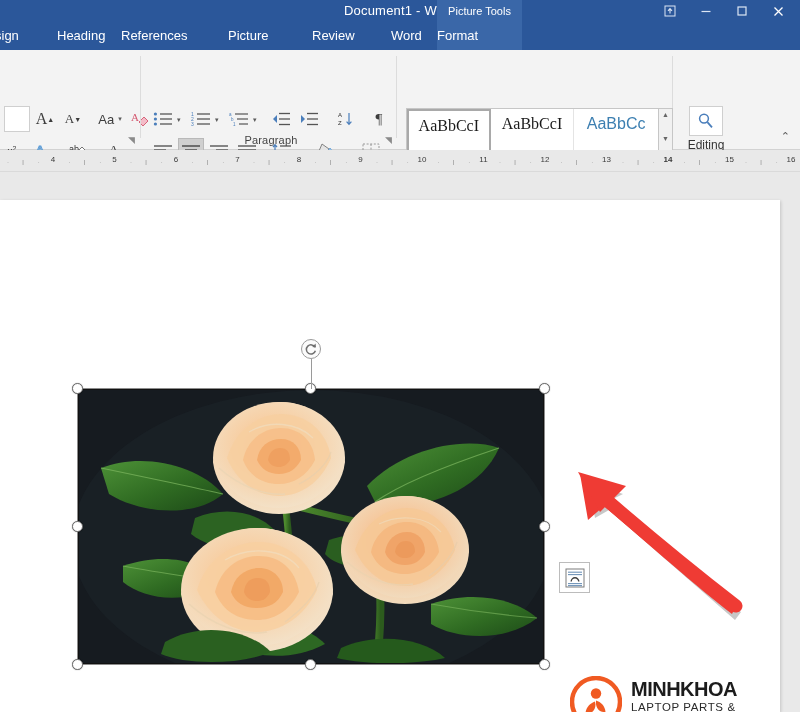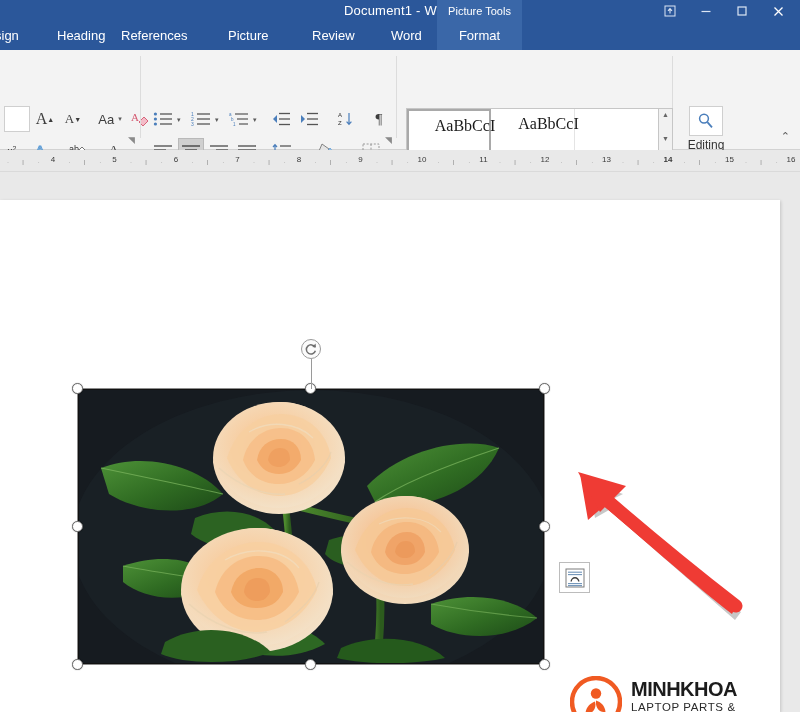--- a/index.html
+++ b/index.html
@@ -79,21 +79,21 @@
   
   .gallery {
     position: absolute; left: 406px; top: 58px; width: 253px; height: 62px;
     background: #ffffff; border: 1px solid #c6c6c6; display: flex;
   }
   .stile { width: 84px; height: 100%; border-right: 1px solid #e4e4e4; position: relative; }
   .stile.active { border: 2px solid #a9a9a9; }
   .stile .sample {
     position: absolute; left: 0; top: 6px; width: 100%; text-align: center;
     font-family: "Liberation Serif", serif; font-size: 16px; color: #1a1a1a;
-    white-space: nowrap; overflow: hidden; margin-left: 16px;
+    white-space: nowrap; overflow: hidden;
   }
   .stile .sname {
     position: absolute; left: 0; bottom: 5px; width: 100%; text-align: center;
     font-size: 11px; color: #2c2c2c; white-space: nowrap; overflow: hidden;
   }
   .stile.h1 .sample { color: #3c7fb1; font-family: "Liberation Sans", sans-serif; font-weight: normal; }
   .gal-scroll {
     position: absolute; left: 659px; top: 58px; width: 14px; height: 62px;
     background: #f1f1f1; border: 1px solid #c6c6c6; border-left: none;
     display: flex; flex-direction: column; justify-content: space-between; align-items: center;
@@ -189,21 +189,21 @@
     </div>
   </div>
 
   <div class="tabstrip">
     <div class="tab" style="left:-14px">sign</div>
     <div class="tab" style="left:48px">Heading</div>
     <div class="tab" style="left:112px">References</div>
     <div class="tab" style="left:219px">Picture</div>
     <div class="tab" style="left:303px">Review</div>
     <div class="tab" style="left:382px">Word</div>
-    <div class="tab active" style="left:437px;width:85px;text-align:center;padding:0">Format</div>
+    <div class="tab active" style="left:437px;width:85px;text-align:left;padding:0">Format</div>
 
   </div>
 
   <div class="ribbon">
 
     <div class="grp" style="left:0;width:144px">
       <div class="btn" style="left:4px;top:56px;width:26px;height:26px;border:1px solid #cfcfcf;background:#fff"></div>
       <div class="btn" style="left:30px;top:56px;width:30px;height:26px">
         <span style="font-size:16px;font-family:'Liberation Serif',serif">A</span>
           <span style="font-size:7px;vertical-align:super">▲</span>
@@ -358,38 +358,43 @@
       </div>
       <span class="carT" style="position:absolute;left:199px;top:98px">▾</span>
       <div class="btn" style="left:214px;top:88px;width:26px;height:26px">
         <svg width="18" height="16" viewBox="0 0 18 16">
             <rect x="1" y="1" width="16" height="14" fill="none" stroke="#999" stroke-width="1" stroke-dasharray="2 1.6"></rect>
             <line x1="9" y1="1" x2="9" y2="15" stroke="#999" stroke-width="1" stroke-dasharray="2 1.6"></line>
             <line x1="1" y1="8" x2="17" y2="8" stroke="#999" stroke-width="1" stroke-dasharray="2 1.6"></line>
           </svg>
       </div>
       <span class="carT" style="position:absolute;left:242px;top:98px">▾</span>
+      <div class="grp-label">Paragraph</div>
       <div class="dlg-launch" style="right:6px">◥</div>
       <div class="grp-sep" style="left:252px"></div>
     </div>
 
     <div class="grp" style="left:398px;width:278px">
       <div class="grp-label" style="width:278px">Styles</div>
       <div class="dlg-launch" style="right:6px">◥</div>
       <div class="grp-sep" style="left:274px"></div>
     </div>
 
     <div class="gallery">
       <div class="stile active">
         <div class="sample">AaBbCcI</div>
         <div class="sname">¶ Normal</div>
       </div>
       <div class="stile">
         <div class="sample">AaBbCcI</div>
         <div class="sname">¶ No Spac...</div>
+      </div>
+      <div class="stile h1" style="border-right:none">
+        <div class="sample">AaBbCс</div>
+        <div class="sname">Heading 1</div>
       </div>
     </div>
     <div class="gal-scroll">
       <span>▲</span>
       <span>▼</span>
       <span>▤</span>
     </div>
 
     <div class="grp" style="left:676px;width:124px"></div>
     <div class="editing-btn">

